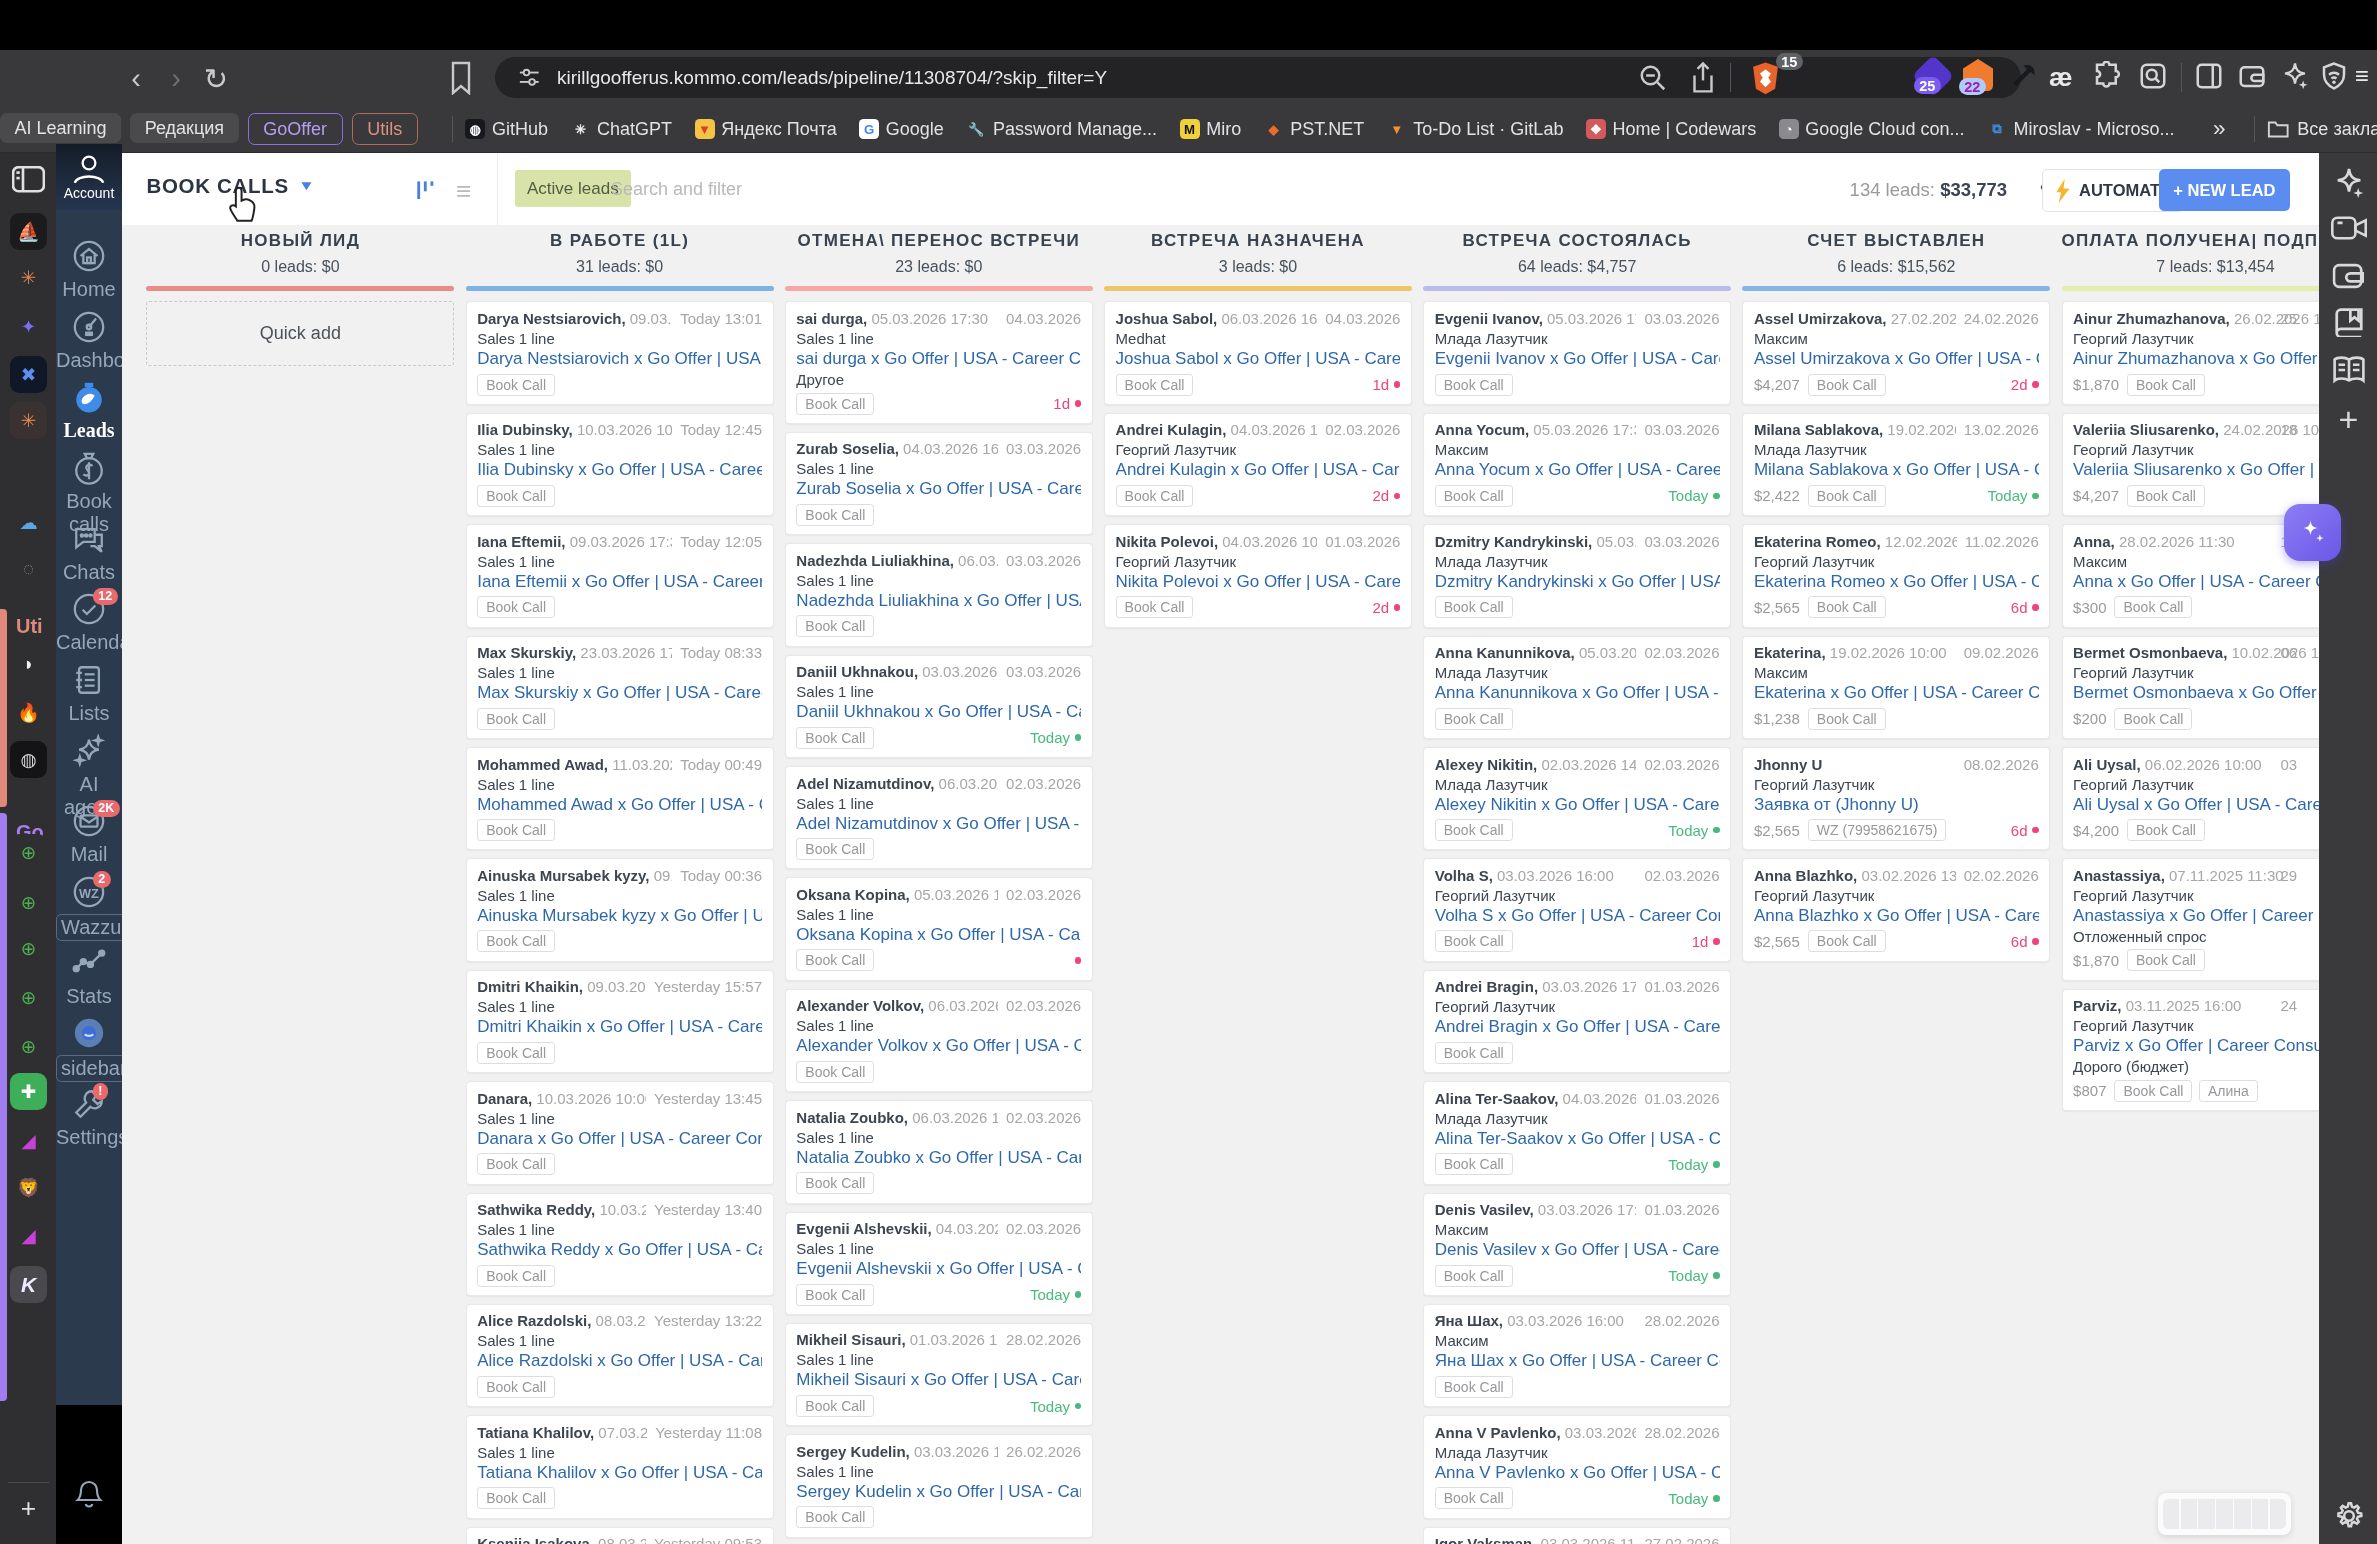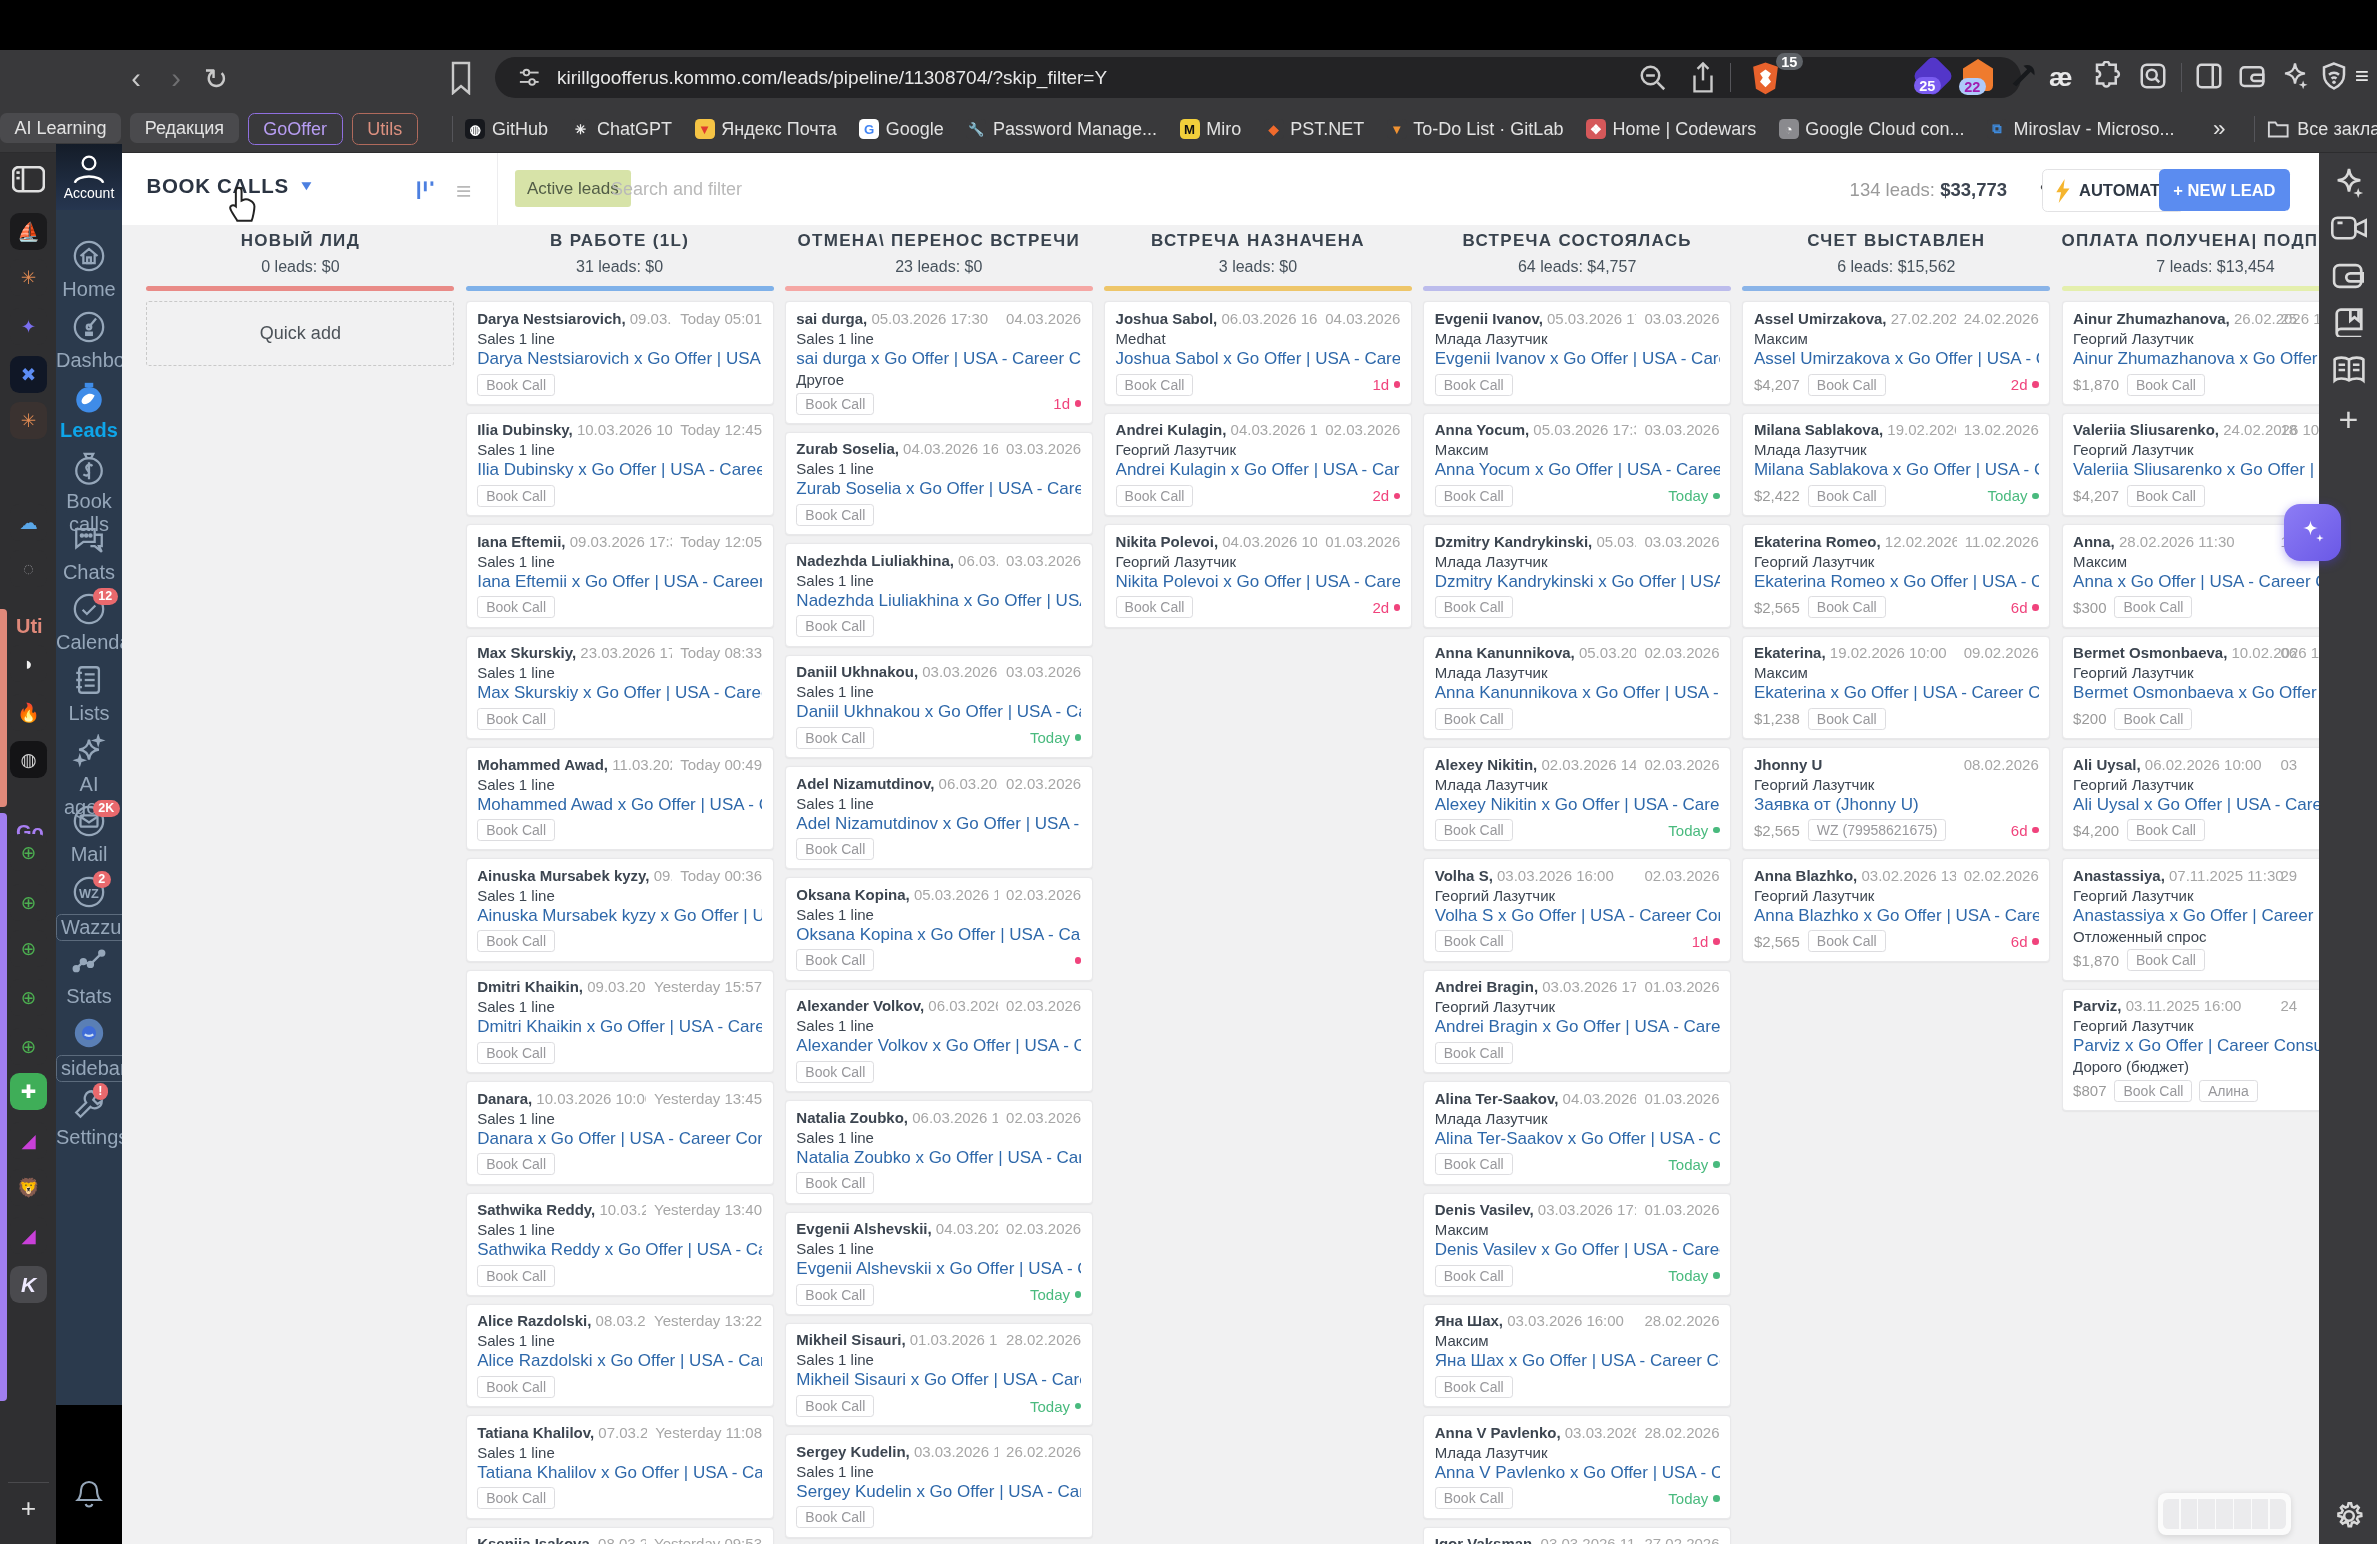--- a/index.html
+++ b/index.html
@@ -25,21 +25,21 @@
   
   #appstrip{left:0;top:153px;width:56px;height:1391px;background:#2f2f31;}
   .tile{position:absolute;left:10px;width:37px;height:37px;border-radius:9.2px;display:flex;align-items:center;justify-content:center;font-size:18.5px;}
   .groupbar{position:absolute;left:0;width:6.6px;border-radius:0 4px 4px 0;}
   .gtext{position:absolute;left:16px;font-weight:bold;font-size:20px;}
   
   #knav{left:56px;top:144px;width:66px;height:1261px;background:#2b3a4d;}
   #acct{position:absolute;left:0;top:0;width:66px;height:66px;background:linear-gradient(#141c28,#263650);display:flex;flex-direction:column;align-items:center;justify-content:center;color:#fff;}
   .kitem{position:absolute;left:0;width:66px;text-align:center;color:#96a7ba;}
   .kitem .lbl{font-size:20px;margin-top:2.6px;}
-  .kitem.active .lbl{color:#0ea5e9;font-weight:bold;}
+  .kitem.active .lbl{color:#ffffff;font-weight:bold;font-family:Liberation Serif, serif;}
   .kbadge{position:absolute;background:#e9696d;color:#fff;border-radius:12px;font-size:12.5px;padding:1.3px 5.3px;font-weight:bold;}
   .chip-lbl{border:0.7px solid #5c6b7d;border-radius:5.3px;padding:1.3px 4px;display:inline-block;}
   
   #crmhead{left:122px;top:153px;width:2255px;height:73px;background:#fff;}
   #pipename{position:absolute;left:24.4px;top:21px;font-size:20.5px;font-weight:bold;color:#2b3442;letter-spacing:0.7px;display:flex;align-items:center;}
   #chev{color:#4c7fe0;font-size:17px;margin-left:9.2px;transform:scaleY(.8);}
   #activechip{position:absolute;left:393px;top:17px;height:37px;background:#d7e3a8;color:#515c46;font-size:17px;border-radius:3.3px;display:flex;align-items:center;padding:0 12px;}
   #searchph{position:absolute;left:489px;top:26.4px;font-size:18px;color:#b9b9b9;}
   #totals{position:absolute;right:370px;top:26.4px;font-size:18.5px;color:#9a9a9a;}
   #totals b{color:#3c4450;}
@@ -435,21 +435,21 @@
         <div class="colhead">
           <div class="coltitle">В РАБОТЕ (1L)</div>
           <div class="colcount">31 leads: $0</div>
           <div class="colbar" style="background: rgb(127, 177, 233);"></div>
         </div>
         <div class="cards">
           <div class="card">
             <div class="r1">
               <span class="nm">Darya Nestsiarovich,</span>
               <span class="dt">&nbsp;09.03.2026 14:30</span>
-              <span class="due">Today 05:01</span>
+              <span class="due">Today 13:01</span>
             </div>
             <div class="r2">Sales 1 line</div>
             <div class="r3">Darya Nestsiarovich x Go Offer | USA - Career ...</div>
             <div class="r4">
               <span class="chip">Book Call</span>
             </div>
           </div>
           <div class="card">
             <div class="r1">
               <span class="nm">Ilia Dubinsky,</span>

